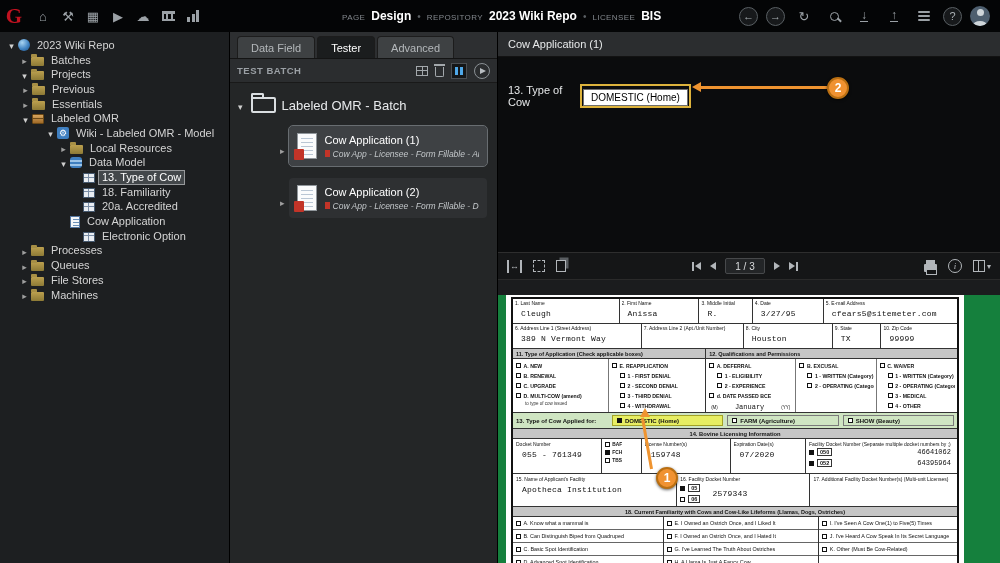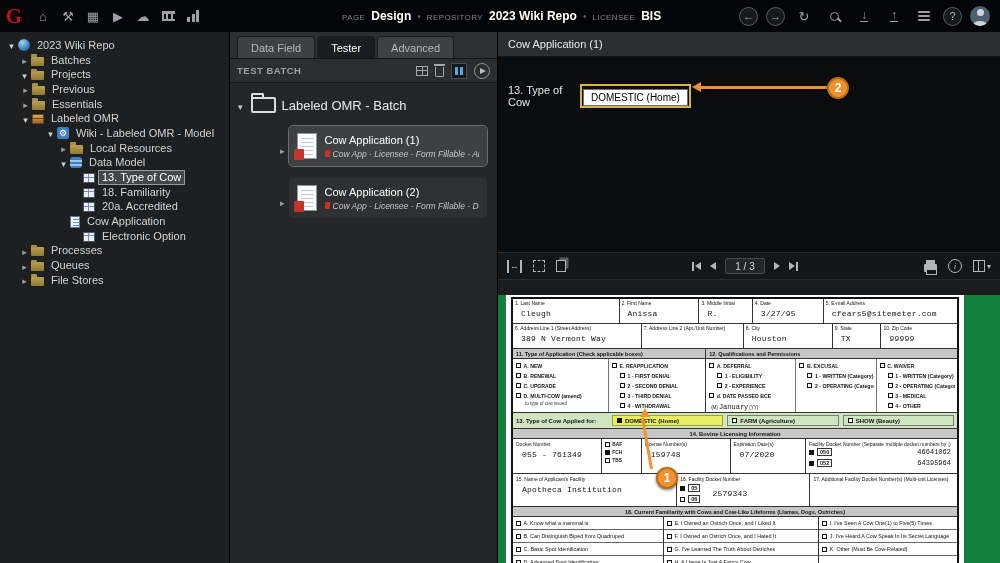--- a/index.html
+++ b/index.html
@@ -141,21 +141,21 @@
 .c12{width:56.5%;display:flex}
 .ckcol{padding:1.5px 2px;border-right:1px solid #777;overflow:hidden}
 .c11 .ckcol{width:50%}
 .c11 .ckcol:last-child,.c12 .ckcol:last-child{border-right:none}
 .c12 .ckcol:nth-child(1){width:36%}.c12 .ckcol:nth-child(2){width:32%}.c12 .ckcol:nth-child(3){width:32%}
 .chk{display:flex;align-items:center;gap:2.5px;padding:2px 1px;font-size:5.2px;font-weight:bold;white-space:nowrap;overflow:hidden}
 .chk.sub{margin-left:8px}
 .box{width:5px;height:5px;border:1px solid #111;background:#fff;flex:none}
 .box.on{background:#111}
 .note{font-size:4.5px;color:#333;padding-left:10px;white-space:nowrap}
-.daterow{display:flex;align-items:baseline;gap:1px;padding:2px 2px 0 3px}
+.daterow{display:flex;align-items:baseline;gap:17px;padding:2px 2px 0 3px}
 .dhint{font-size:4.5px}
 .dval{font-size:7px}
 .row13{display:flex;align-items:center;background:#cfe5c2;border-bottom:1px solid #333;padding:2px 3px;gap:4px}
 .r13lab{font-size:6px;font-weight:bold;width:21%;white-space:nowrap}
 .opt{display:flex;align-items:center;gap:3px;font-size:6px;font-weight:bold;border:1px solid #7a7a7a;padding:1.5px 4px;flex:1;white-space:nowrap;background:#cfe5c2}
 .opt.hl{background:#e7ee62;border:1.5px solid #a3a325}
 .hdr14{background:#c6c6c6;border-bottom:1px solid #333;text-align:center;font-size:5.8px;font-weight:bold;padding:1.5px}
 .licband{display:flex;border-bottom:1px solid #333}
 .lc{border-right:1px solid #333;padding:1.5px 3px;overflow:hidden;min-height:34px}
 .lc:last-child{border-right:none}
@@ -322,20 +322,25 @@
   <div class="trow lvl1">
       <span class="arr col"></span>
       <span class="tic ic-folder"></span>
       <span class="tlabel">Queues</span>
     </div>
   <div class="trow lvl1">
       <span class="arr col"></span>
       <span class="tic ic-folder"></span>
       <span class="tlabel">File Stores</span>
     </div>
+  <div class="trow lvl1">
+      <span class="arr col"></span>
+      <span class="tic ic-folder"></span>
+      <span class="tlabel">Machines</span>
+    </div>
 </div>
 
 <div class="middle">
   <div class="tabs">
     <div class="tab">Data Field</div>
     <div class="tab active">Tester</div>
     <div class="tab">Advanced</div>
   </div>
   <div class="batch-bar">
     <span class="bbtitle">TEST BATCH</span>

